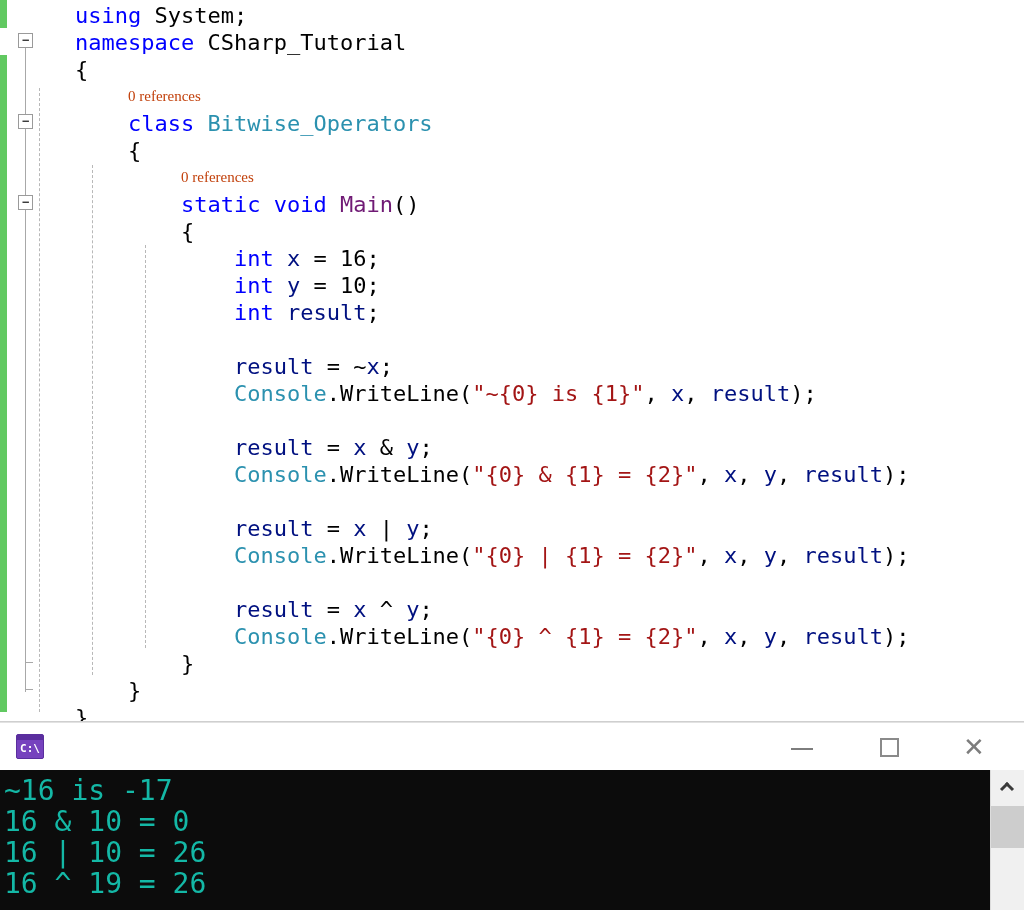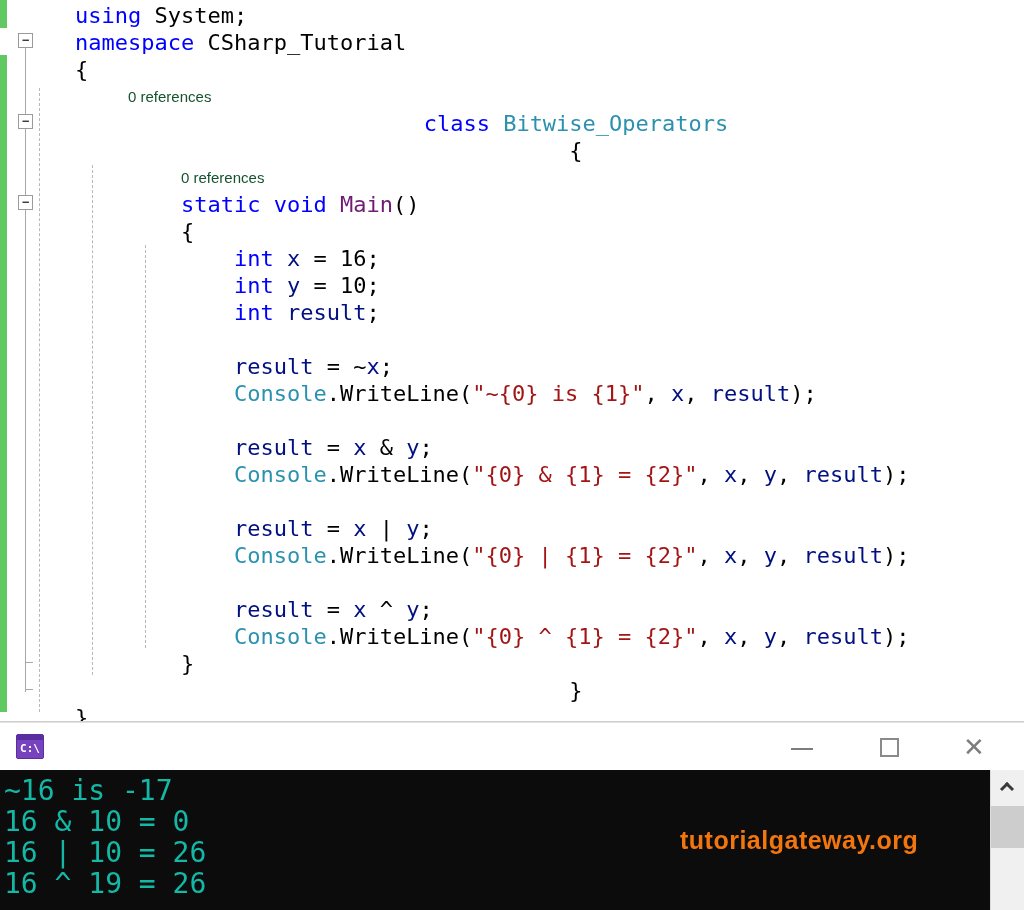--- a/index.html
+++ b/index.html
@@ -25,24 +25,24 @@
 
   .guide { position:absolute; width:0; border-left:1px dashed #b8b8b8; }
   .g1 { left:39px;  top:88px;  height:624px; }
   .g2 { left:92px;  top:165px; height:510px; }
   .g3 { left:145px; top:245px; height:403px; }
 
   .code { position:absolute; left:35px; top:2px; right:0;
           font-family:"DejaVu Sans Mono", monospace; font-size:22px; line-height:27px;
           white-space:pre; color:#000;margin-left:40px; }
   .code .line { height:27px; }
-  .ind1 { padding-left:4ch;text-align:center; } .ind2 { padding-left:8ch; } .ind3 { padding-left:12ch; }
+  .ind1 { padding-left:4ch; } .ind2 { padding-left:8ch; } .ind3 { padding-left:12ch; }
   .kw { color:#0000ff; } .type { color:#2b91af; } .var { color:#001080; }
   .str { color:#a31515; } .pl { color:#000000; } .method { color:#701a75; }
-  .codelens { font-family:Liberation Sans, sans-serif; font-size:15px; color:#14532d;
+  .codelens { font-family:Liberation Serif, serif; font-size:15px; color:#c2410c;
               line-height:27px; white-space:normal; }
   .codelens.cl1 { padding-left:53px; } .codelens.cl2 { padding-left:106px; }
 
   
   .console-window { position:absolute; left:0; top:722px; width:1024px; height:188px; }
   .titlebar { position:relative; width:1024px; height:48px; background:#ffffff;
               border-top:1px solid #e2e2e2; }
   .app-icon { position:absolute; left:16px; top:11px; width:28px; height:25px;
               background:#7642be; border:1px solid #5a2e9e; border-radius:2px; }
   .app-icon .icon-top { position:absolute; left:0; top:0; right:0; height:5px; background:#5a2e9e; }
@@ -114,21 +114,20 @@
       <div class="win-btn btn-max">
         <div class="glyph-max"></div>
       </div>
       <div class="win-btn btn-close">
         <div class="glyph-close">✕</div>
       </div>
     </div>
 
     <div class="console-body">
       <div class="console-text" id="console-lines"><div>~16 is -17</div><div>16 &amp; 10 = 0</div><div>16 | 10 = 26</div><div>16 ^ 19 = 26</div></div>
-      <div class="watermark">tutorialgateway.org</div>
     </div>
 
     <div class="scrollbar">
       <div class="sb-up">
         <div class="sb-chevron"></div>
       </div>
       <div class="sb-thumb"></div>
     </div>
   </div>
 

